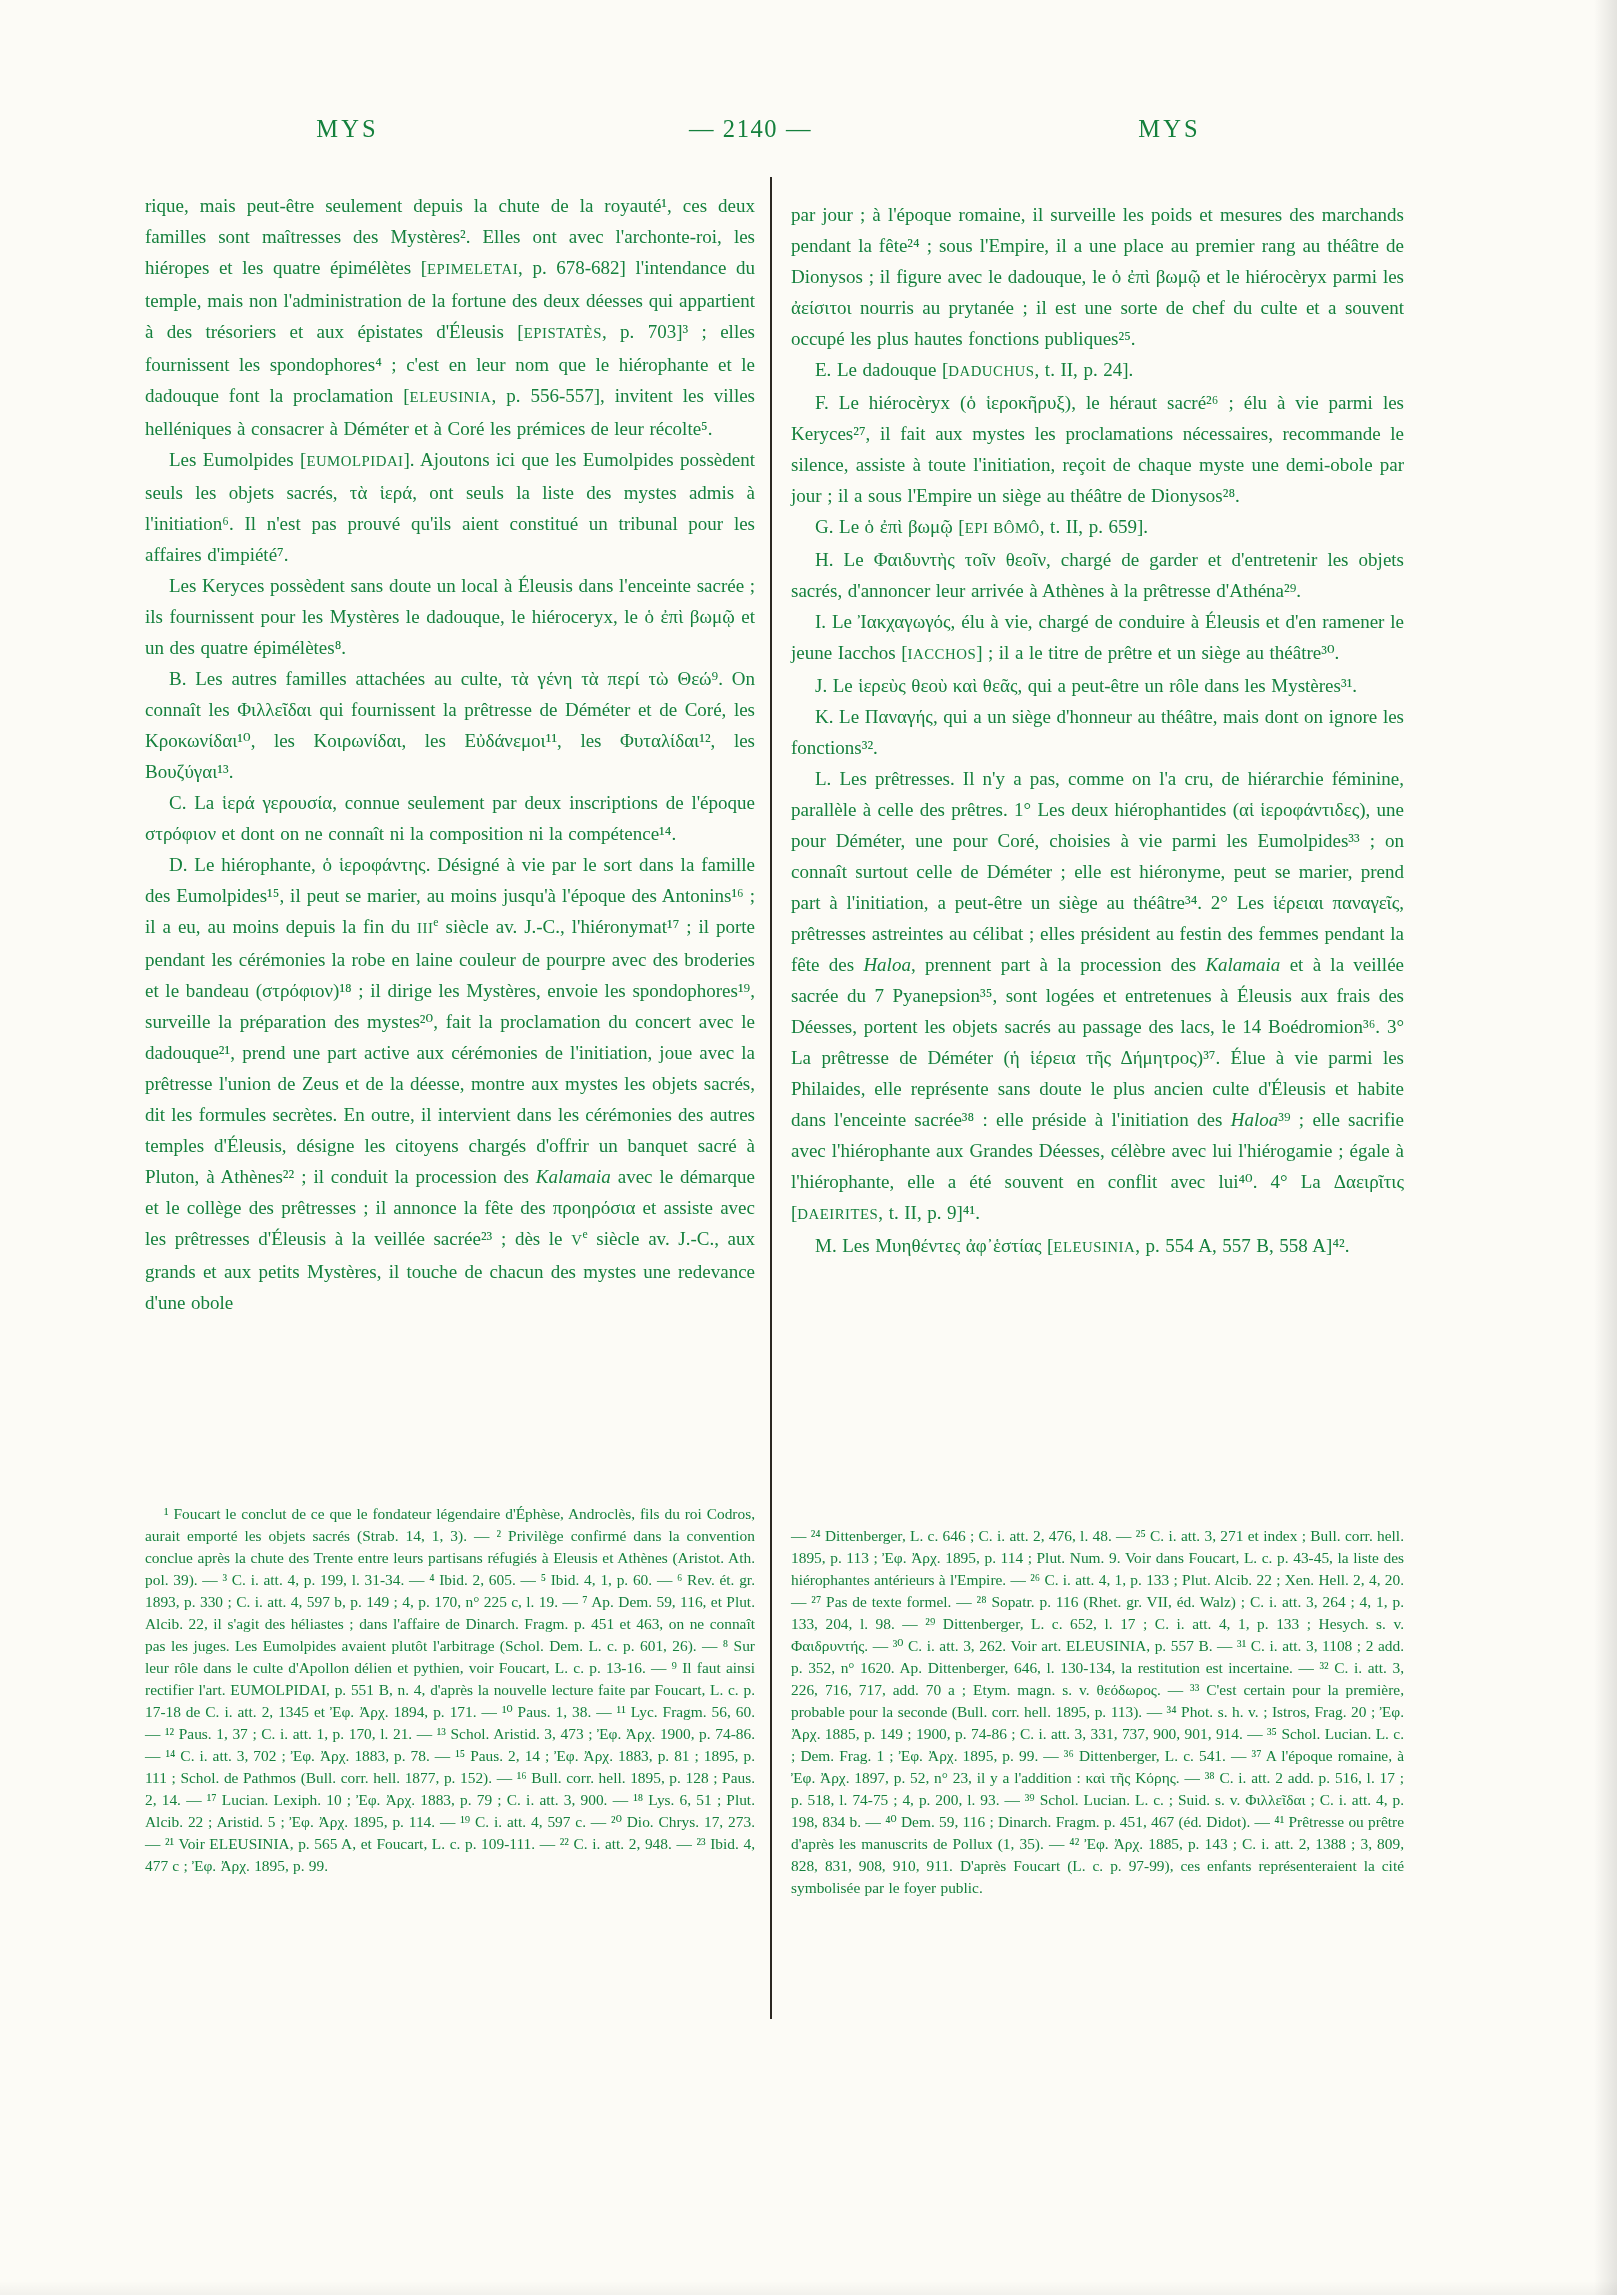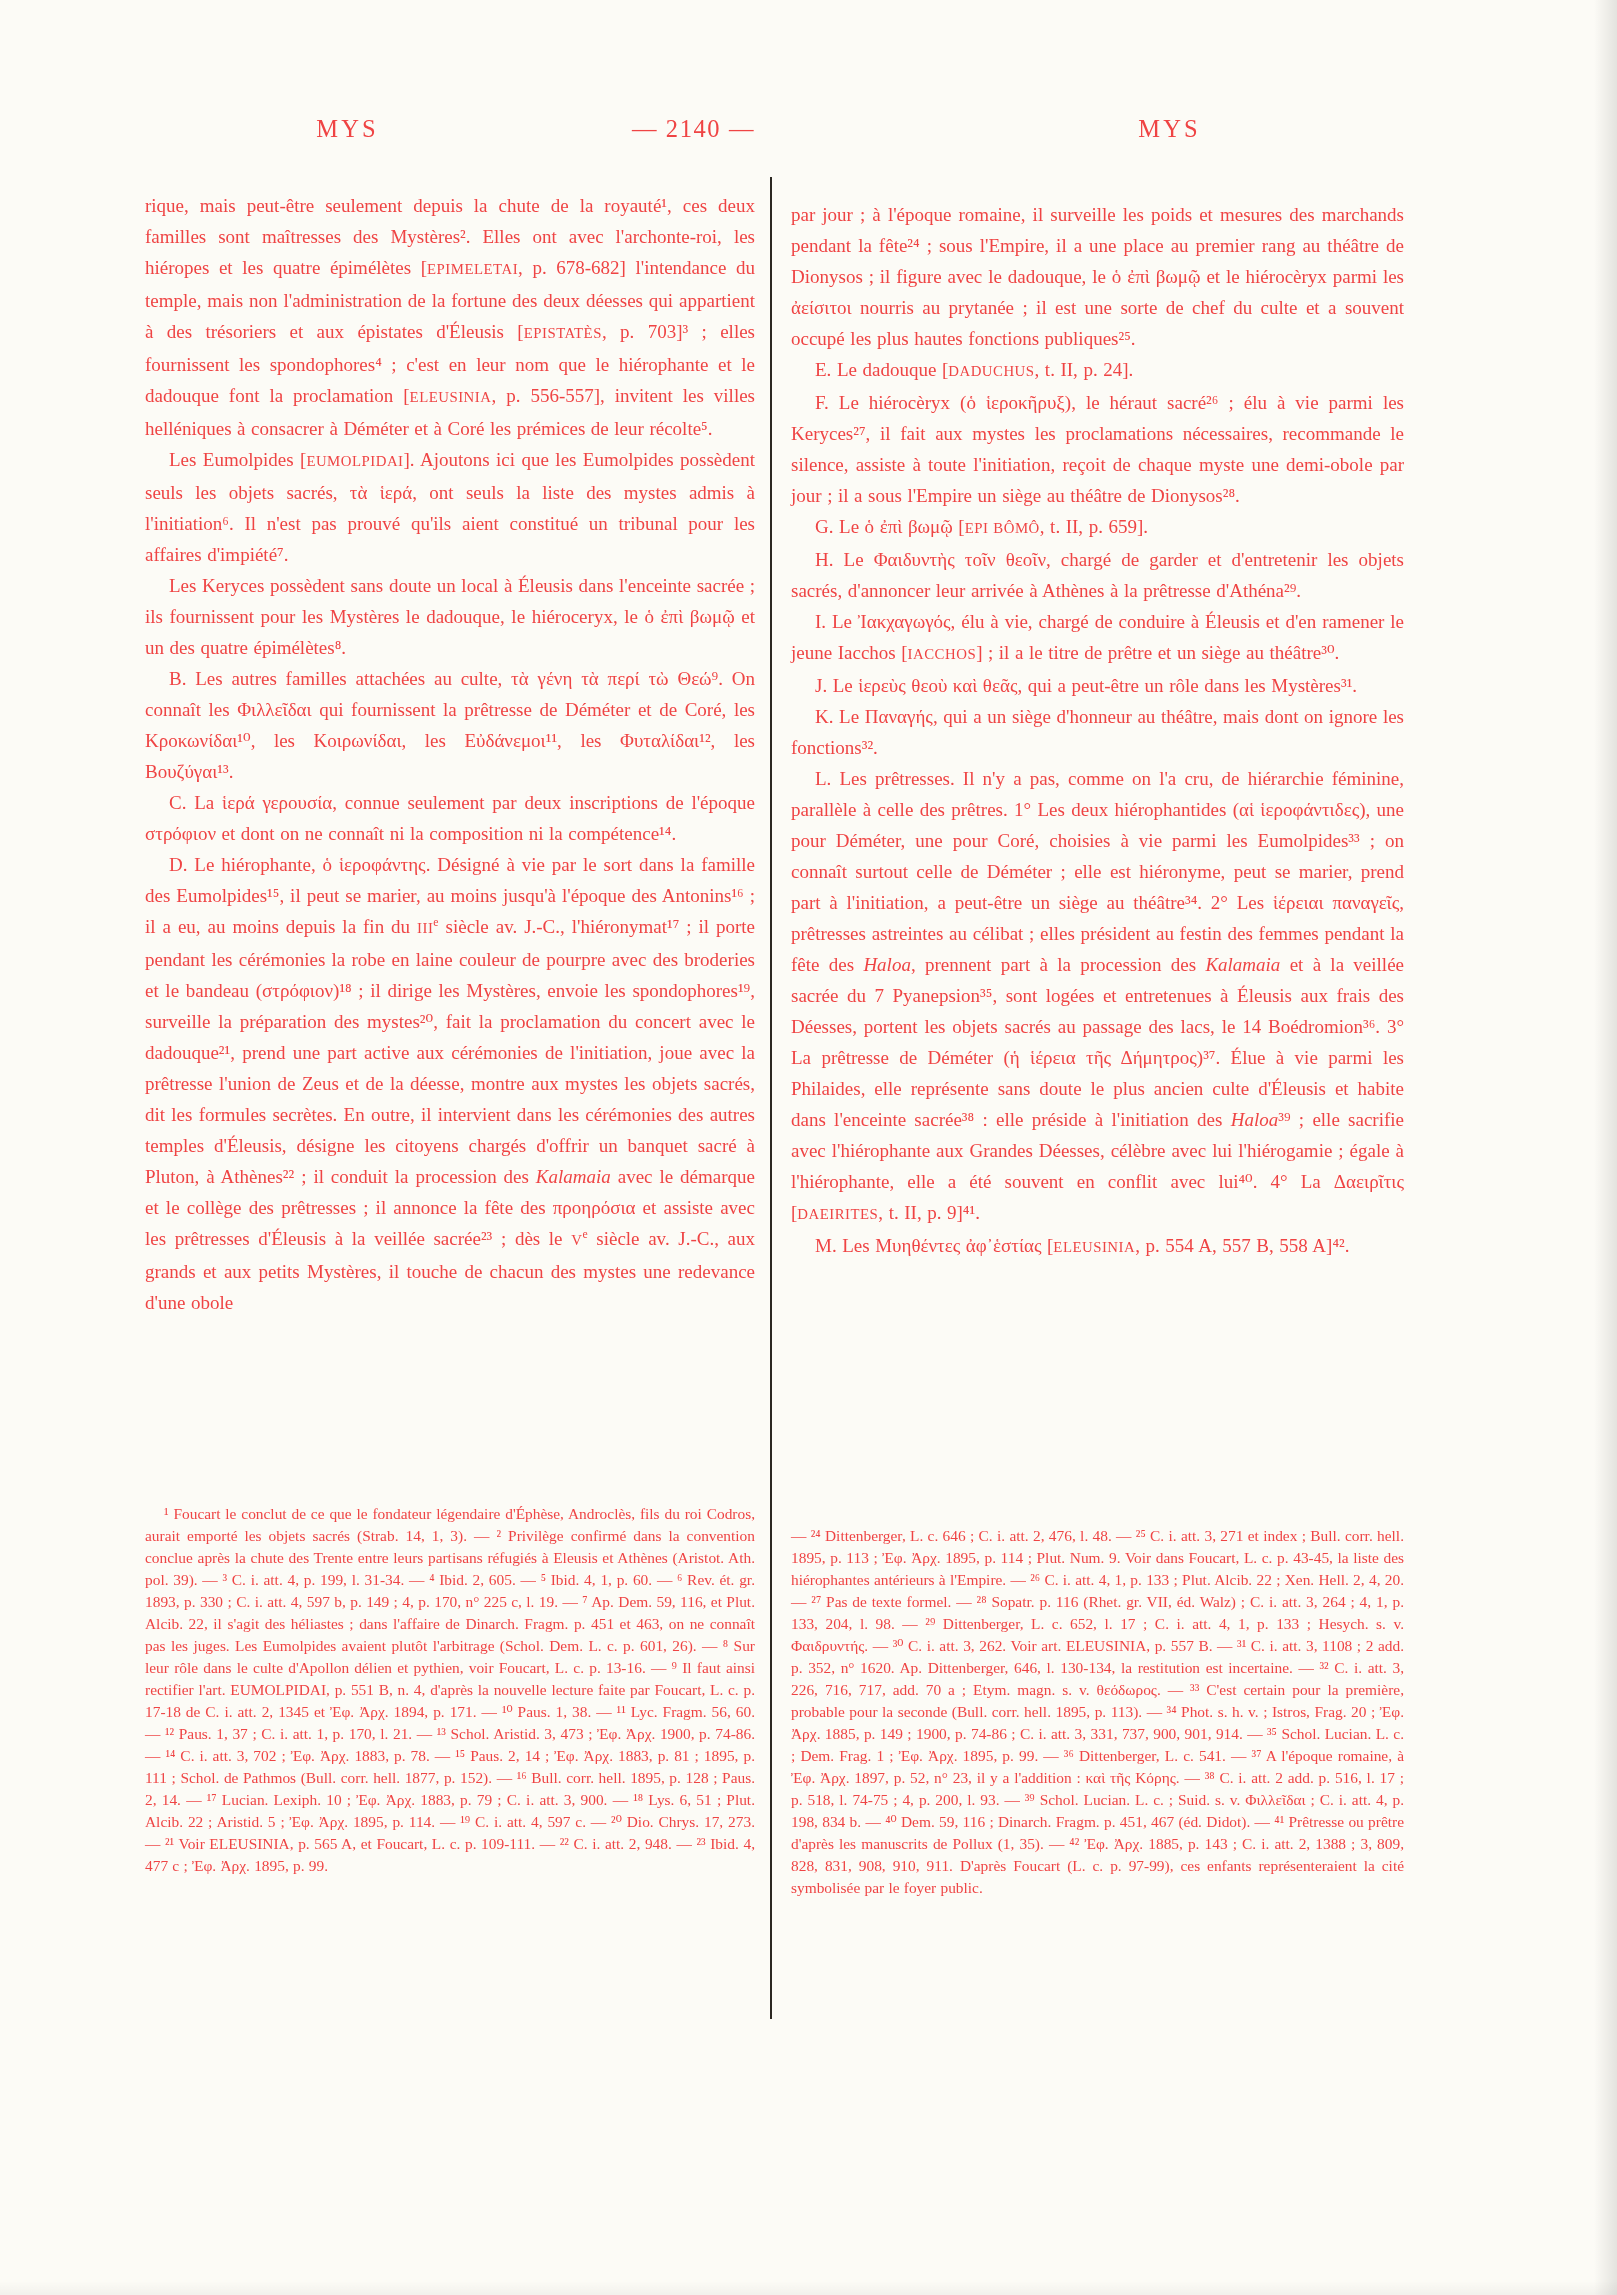--- a/index.html
+++ b/index.html
@@ -1,40 +1,40 @@
 <!DOCTYPE html>
 <html style="font-size:12.6px"><head>
 <meta charset="utf-8">
 <style>
   html,body{margin:0;padding:0;background:#8a8a8a;}
   .page{
     position:relative;
     width:1618px;height:2295px;
     background:#fcfbf6;
     font-family:"Liberation Serif","DejaVu Serif",serif;
-    color:#ef4444;
+    color:#15803d;
     overflow:hidden;
   }
   .edge-shadow{
     position:absolute;top:0;right:0;width:24px;height:100%;
     background:linear-gradient(to right, rgba(0,0,0,0), rgba(0,0,0,0.10));
   }
   .bottom-shade{
     position:absolute;left:0;bottom:0;width:100%;height:14.2px;
     background:linear-gradient(to bottom, rgba(0,0,0,0), rgba(0,0,0,0.04));
   }
   .running-title{
     position:absolute;top:115px;
     font-size:24.5px;letter-spacing:3.2px;text-align:center;
   }
   .rt-left{left:278px;width:139px;}
   .rt-right{left:1100px;width:139px;}
   .page-number{
     position:absolute;top:115px;left:632px;width:237px;
-    font-size:24.5px;text-align:left;letter-spacing:1.6px;
+    font-size:24.5px;text-align:center;letter-spacing:1.6px;
   }
   .divider{
     position:absolute;left:770px;top:177px;width:1.6px;height:1842px;
     background:#2c2822;
   }
   .col{position:absolute;text-align:justify;margin-top:15px;}
   .body-col{font-size:19px;line-height:31px;word-spacing:0.8px;}
   #col-left{left:145px;top:175px;width:610px;}
   #col-right{left:791px;top:184px;width:613px;}
   .body-col p{margin:0;text-indent:24px;}

